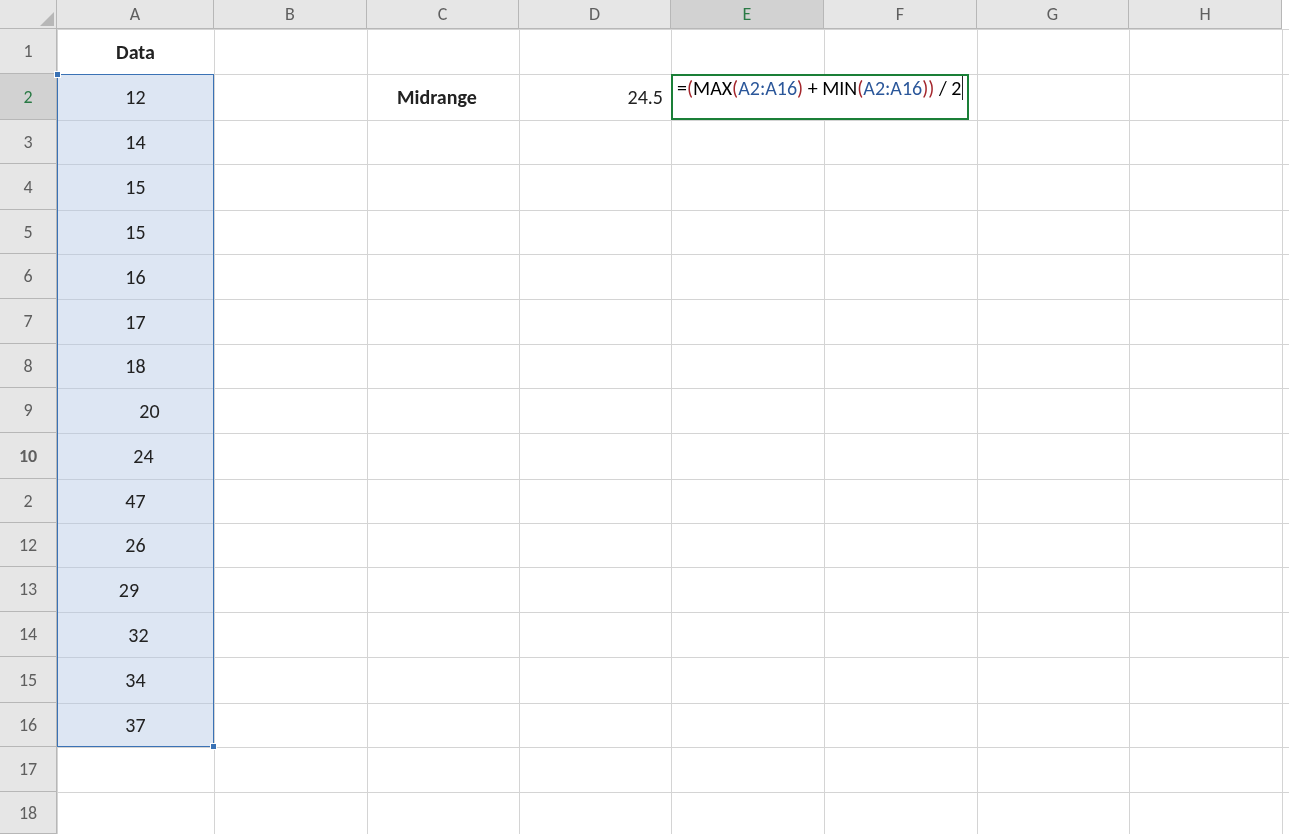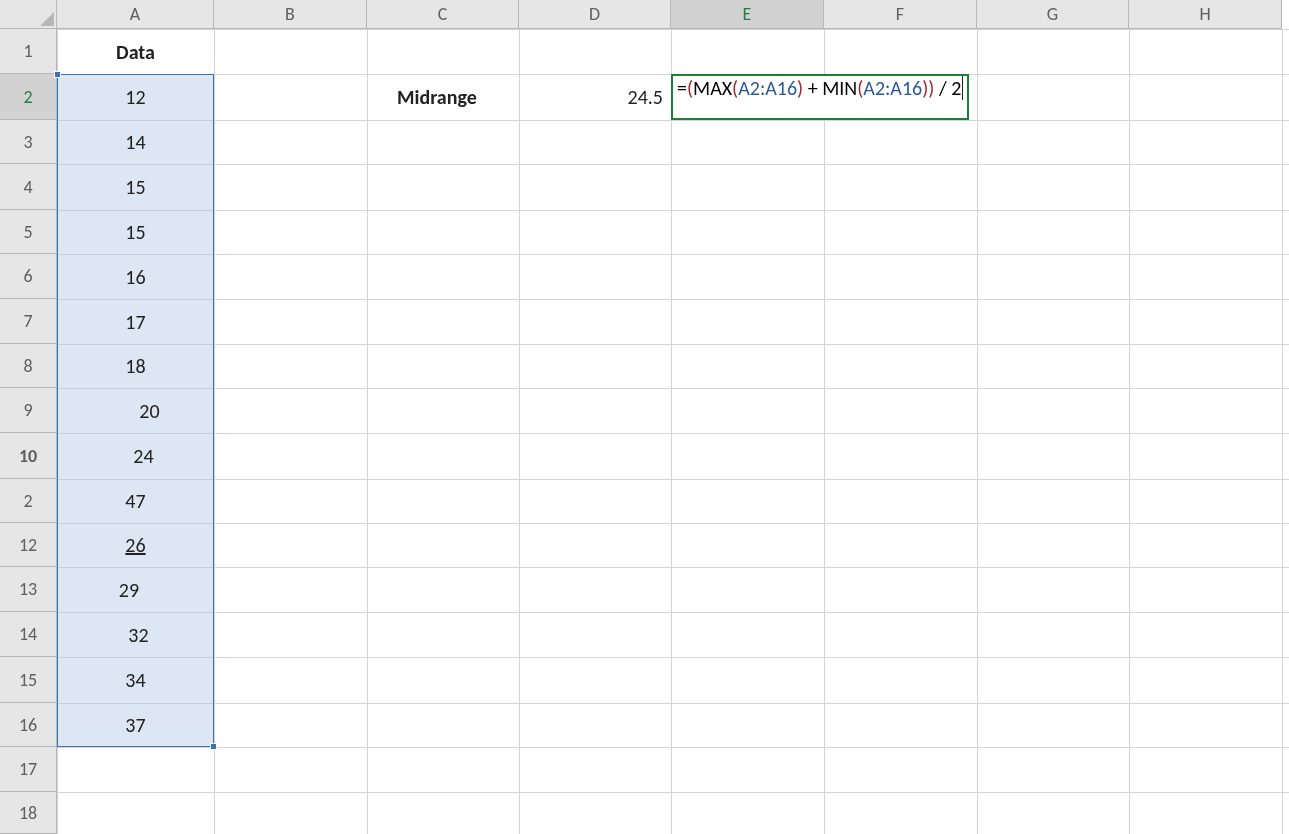--- a/index.html
+++ b/index.html
@@ -207,21 +207,21 @@
       <div class="cell center" style="left: 57px; top: 74px; width: 157px; height: 46px;">12</div>
       <div class="cell center" style="left: 57px; top: 120px; width: 157px; height: 44px;">14</div>
       <div class="cell center" style="left: 57px; top: 164px; width: 157px; height: 46px;">15</div>
       <div class="cell center" style="left: 57px; top: 210px; width: 157px; height: 44px;">15</div>
       <div class="cell center" style="left: 57px; top: 254px; width: 157px; height: 45px;">16</div>
       <div class="cell center" style="left: 57px; top: 299px; width: 157px; height: 45px;">17</div>
       <div class="cell center" style="left: 57px; top: 344px; width: 157px; height: 44px;">18</div>
       <div class="cell center" style="left: 71px; top: 388px; width: 157px; height: 45px;">20</div>
       <div class="cell center" style="left: 57px; top: 433px; width: 125px; height: 46px; margin-left: 24px;">24</div>
       <div class="cell center" style="left: 57px; top: 479px; width: 157px; height: 44px;">47</div>
-      <div class="cell center" style="left: 57px; top: 523px; width: 157px; height: 44px; text-decoration: underline;">26</div>
+      <div class="cell center" style="left: 57px; top: 523px; width: 157px; height: 44px;">26</div>
       <div class="cell center" style="left: 57px; top: 567px; width: 144px; height: 45px;">29</div>
       <div class="cell center" style="left: 57px; top: 612px; width: 163px; height: 45px;">32</div>
       <div class="cell center" style="left: 57px; top: 657px; width: 157px; height: 46px;">34</div>
       <div class="cell center" style="left: 57px; top: 703px; width: 157px; height: 44px;">37</div>
       <div class="cell left bold" style="left: 367px; top: 74px; width: 152px; height: 46px;">Midrange</div>
       <div class="cell right" style="left: 519px; top: 74px; width: 150px; height: 46px;">24.5</div>
     </div>
 
   <div class="edit-cell" id="edit-cell" style="left: 671px; top: 74px; height: 46px; min-width: 153px;">
     <span class="formula" id="formula-span"><span class="tok-black">=</span><span class="tok-paren1">(</span><span class="tok-black">MAX</span><span class="tok-paren1">(</span><span class="tok-ref">A2:A16</span><span class="tok-paren1">)</span><span class="tok-black"> + MIN</span><span class="tok-paren1">(</span><span class="tok-ref">A2:A16</span><span class="tok-paren1">)</span><span class="tok-paren1">)</span><span class="tok-black"> / 2</span></span>

